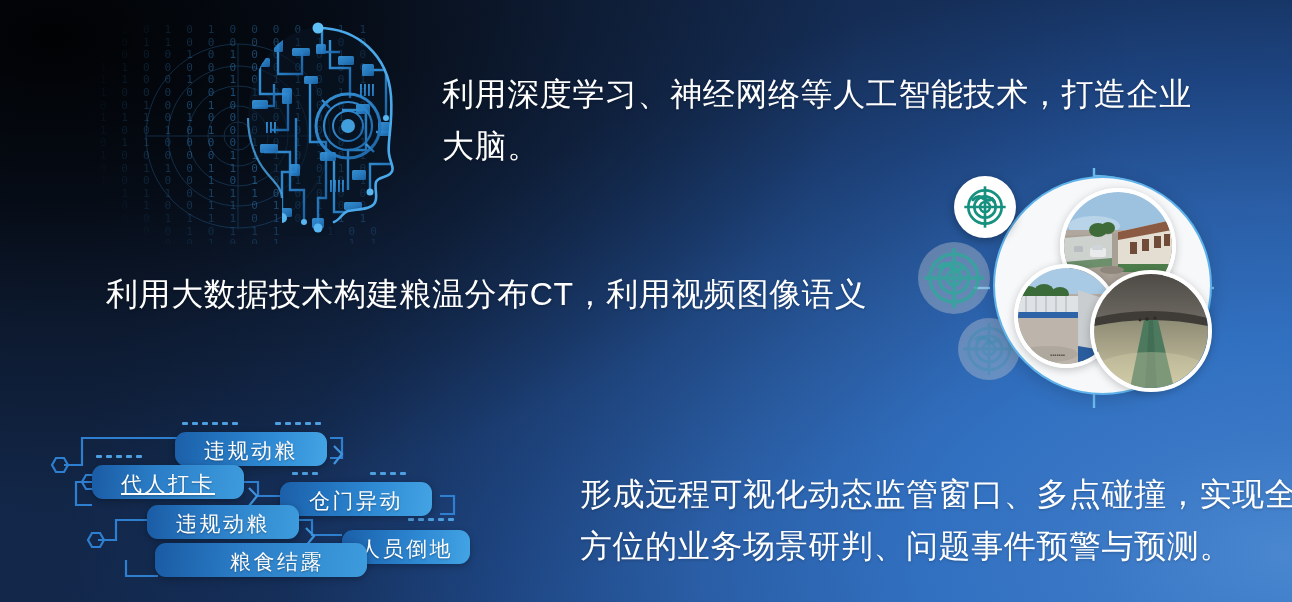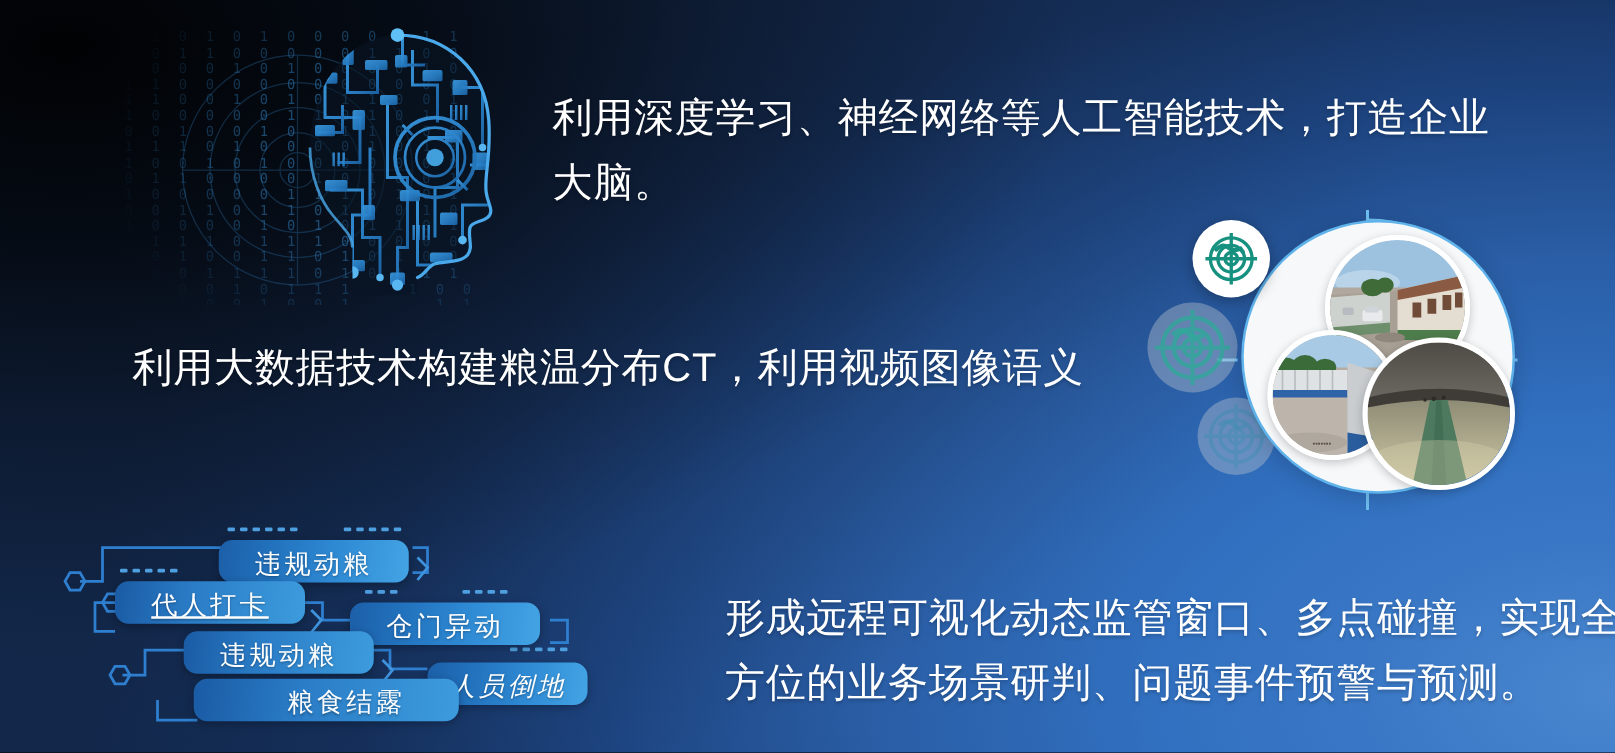--- a/index.html
+++ b/index.html
@@ -69,21 +69,21 @@
     border-radius:11px;
     box-shadow:0 2px 7px rgba(0,0,0,.28);
   }
   .chip.g1{background:linear-gradient(96deg,#1c5fa8 0%,#2272bd 28%,#2f8ad4 62%,#43a4e4 100%);}
   .chip.g2{background:linear-gradient(96deg,#1a5ba4 0%,#2a7cc6 40%,#3d9cdd 100%);}
   .chip .txt{position:relative;top:-1px;text-shadow:0 1px 2px rgba(0,0,0,.30);}
   #chip-0{left:145px;top:22px;width:152px;}
   #chip-1{left:62px;top:55px;width:152px;text-decoration:underline;}
   #chip-2{left:250px;top:72px;width:152px;}
   #chip-3{left:117px;top:95px;width:152px;}
-  #chip-4{left:312px;top:120px;width:128px;font-style:italic;}
+  #chip-4{left:312px;top:120px;width:128px;}
   #chip-5{left:125px;top:133px;width:180px;padding-left:32px;}
   #tag-lines{position:absolute;left:0;top:0;width:510px;height:192px;}
 </style>
 </head>
 <body>
 
 <div id="slide">
 
   <svg id="binary-rings" viewBox="0 0 230 200">
     <circle cx="118" cy="96" r="92" fill="none" stroke="#2a6fa8" stroke-width="1"></circle>

